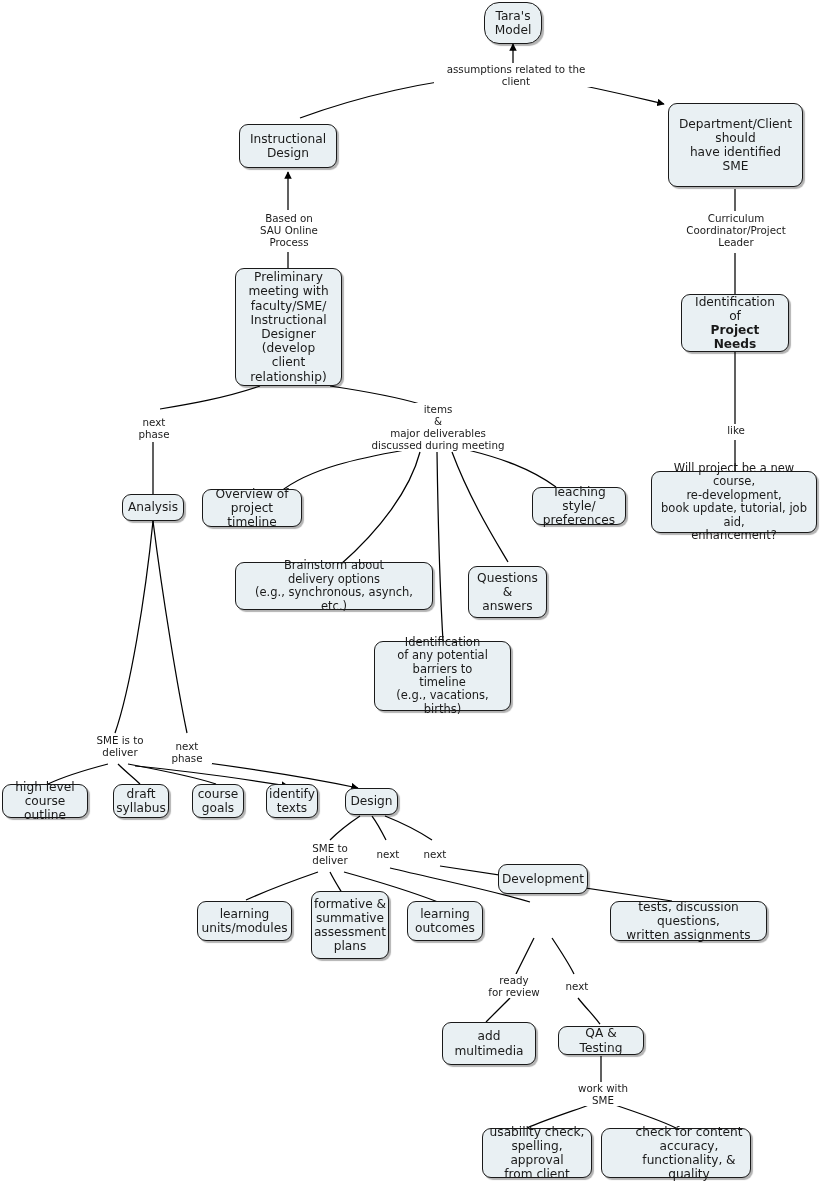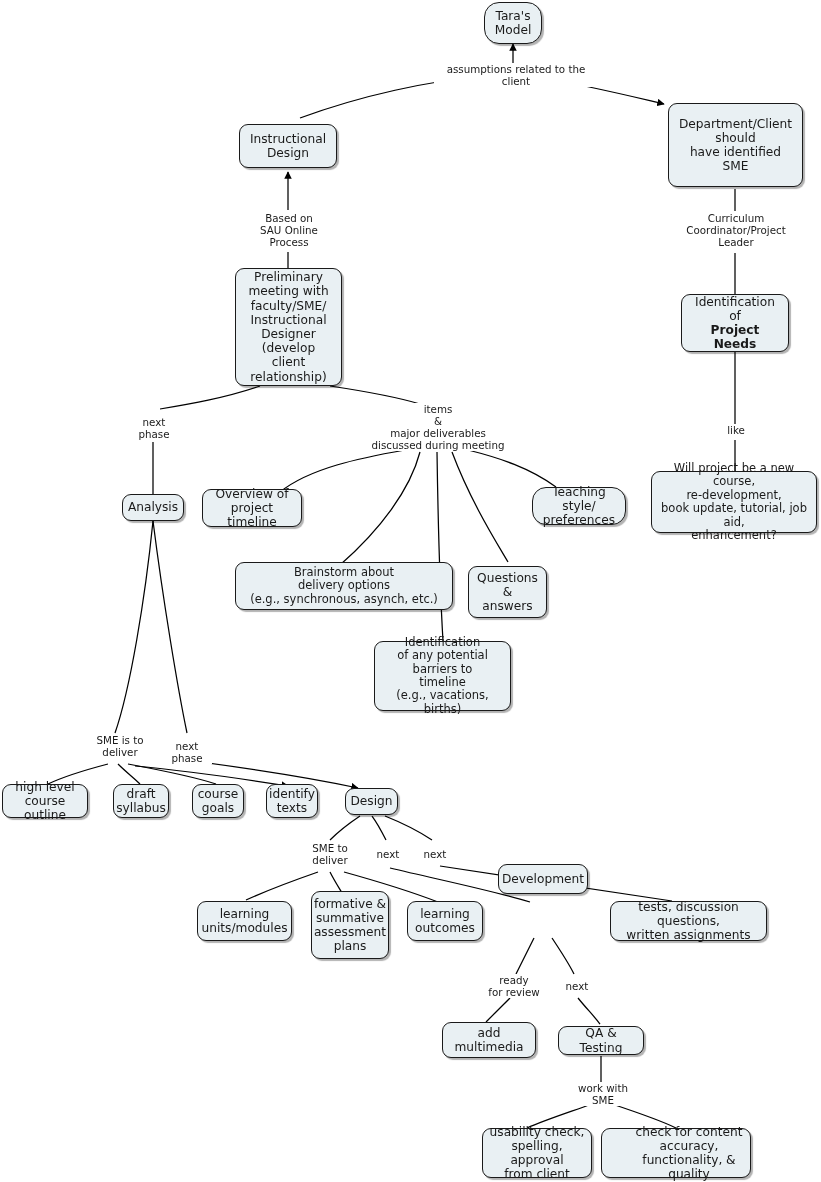--- a/index.html
+++ b/index.html
@@ -155,34 +155,34 @@
   <div class="node bigpad" style="left:651px; top:471px; width:166px; height:62px; font-size:11.5px; line-height:13.5px;">Will project be a new course,
 re-development,
 book update, tutorial, job aid,
 enhancement?</div>
 
   <div class="node" style="left:122px; top:494px; width:62px; height:27px;">Analysis</div>
 
   <div class="node" style="left:202px; top:489px; width:100px; height:38px;">Overview of
 project timeline</div>
 
-  <div class="node" style="left:235px; top:562px; width:218px; height:48px; font-size:11.5px; line-height:13.5px;">Brainstorm about
+  <div class="node" style="left:235px; top:562px; width:198px; height:48px; font-size:11.5px; line-height:13.5px;">Brainstorm about
 delivery options
 (e.g., synchronous, asynch, etc.)</div>
 
   <div class="node" style="left:374px; top:641px; width:137px; height:70px; font-size:11.5px; line-height:13.3px;">Identification
 of any potential
 barriers to
 timeline
 (e.g., vacations, births)</div>
 
   <div class="node" style="left:468px; top:566px; width:79px; height:52px;">Questions &amp;
 answers</div>
 
-  <div class="node" style="left:532px; top:487px; width:94px; height:38px;border-radius:14px;">Teaching style/
+  <div class="node" style="left:532px; top:487px; width:94px; height:38px;">Teaching style/
 preferences</div>
 
   <div class="node" style="left:2px; top:784px; width:86px; height:34px;">high level
 course outline</div>
 
   <div class="node" style="left:113px; top:784px; width:56px; height:34px;">draft
 syllabus</div>
 
   <div class="node" style="left:192px; top:784px; width:52px; height:34px;">course
 goals</div>
@@ -201,21 +201,21 @@
 plans</div>
 
   <div class="node" style="left:407px; top:901px; width:76px; height:40px;">learning
 outcomes</div>
 
   <div class="node" style="left:498px; top:864px; width:90px; height:30px;">Development</div>
 
   <div class="node" style="left:610px; top:901px; width:157px; height:40px;">tests, discussion questions,
 written assignments</div>
 
-  <div class="node" style="left:442px; top:1022px; width:94px; height:36px;">add multimedia</div>
+  <div class="node" style="left:442px; top:1022px; width:94px; height:43px;">add multimedia</div>
 
   <div class="node" style="left:558px; top:1026px; width:86px; height:29px;">QA &amp; Testing</div>
 
   <div class="node" style="left:482px; top:1128px; width:110px; height:50px;">usability check,
 spelling, approval
 from client</div>
 
   <div class="node" style="left:601px; top:1128px; width:150px; height:50px;padding-left:32px;">check for content
 accuracy, functionality, &amp;
 quality</div>

